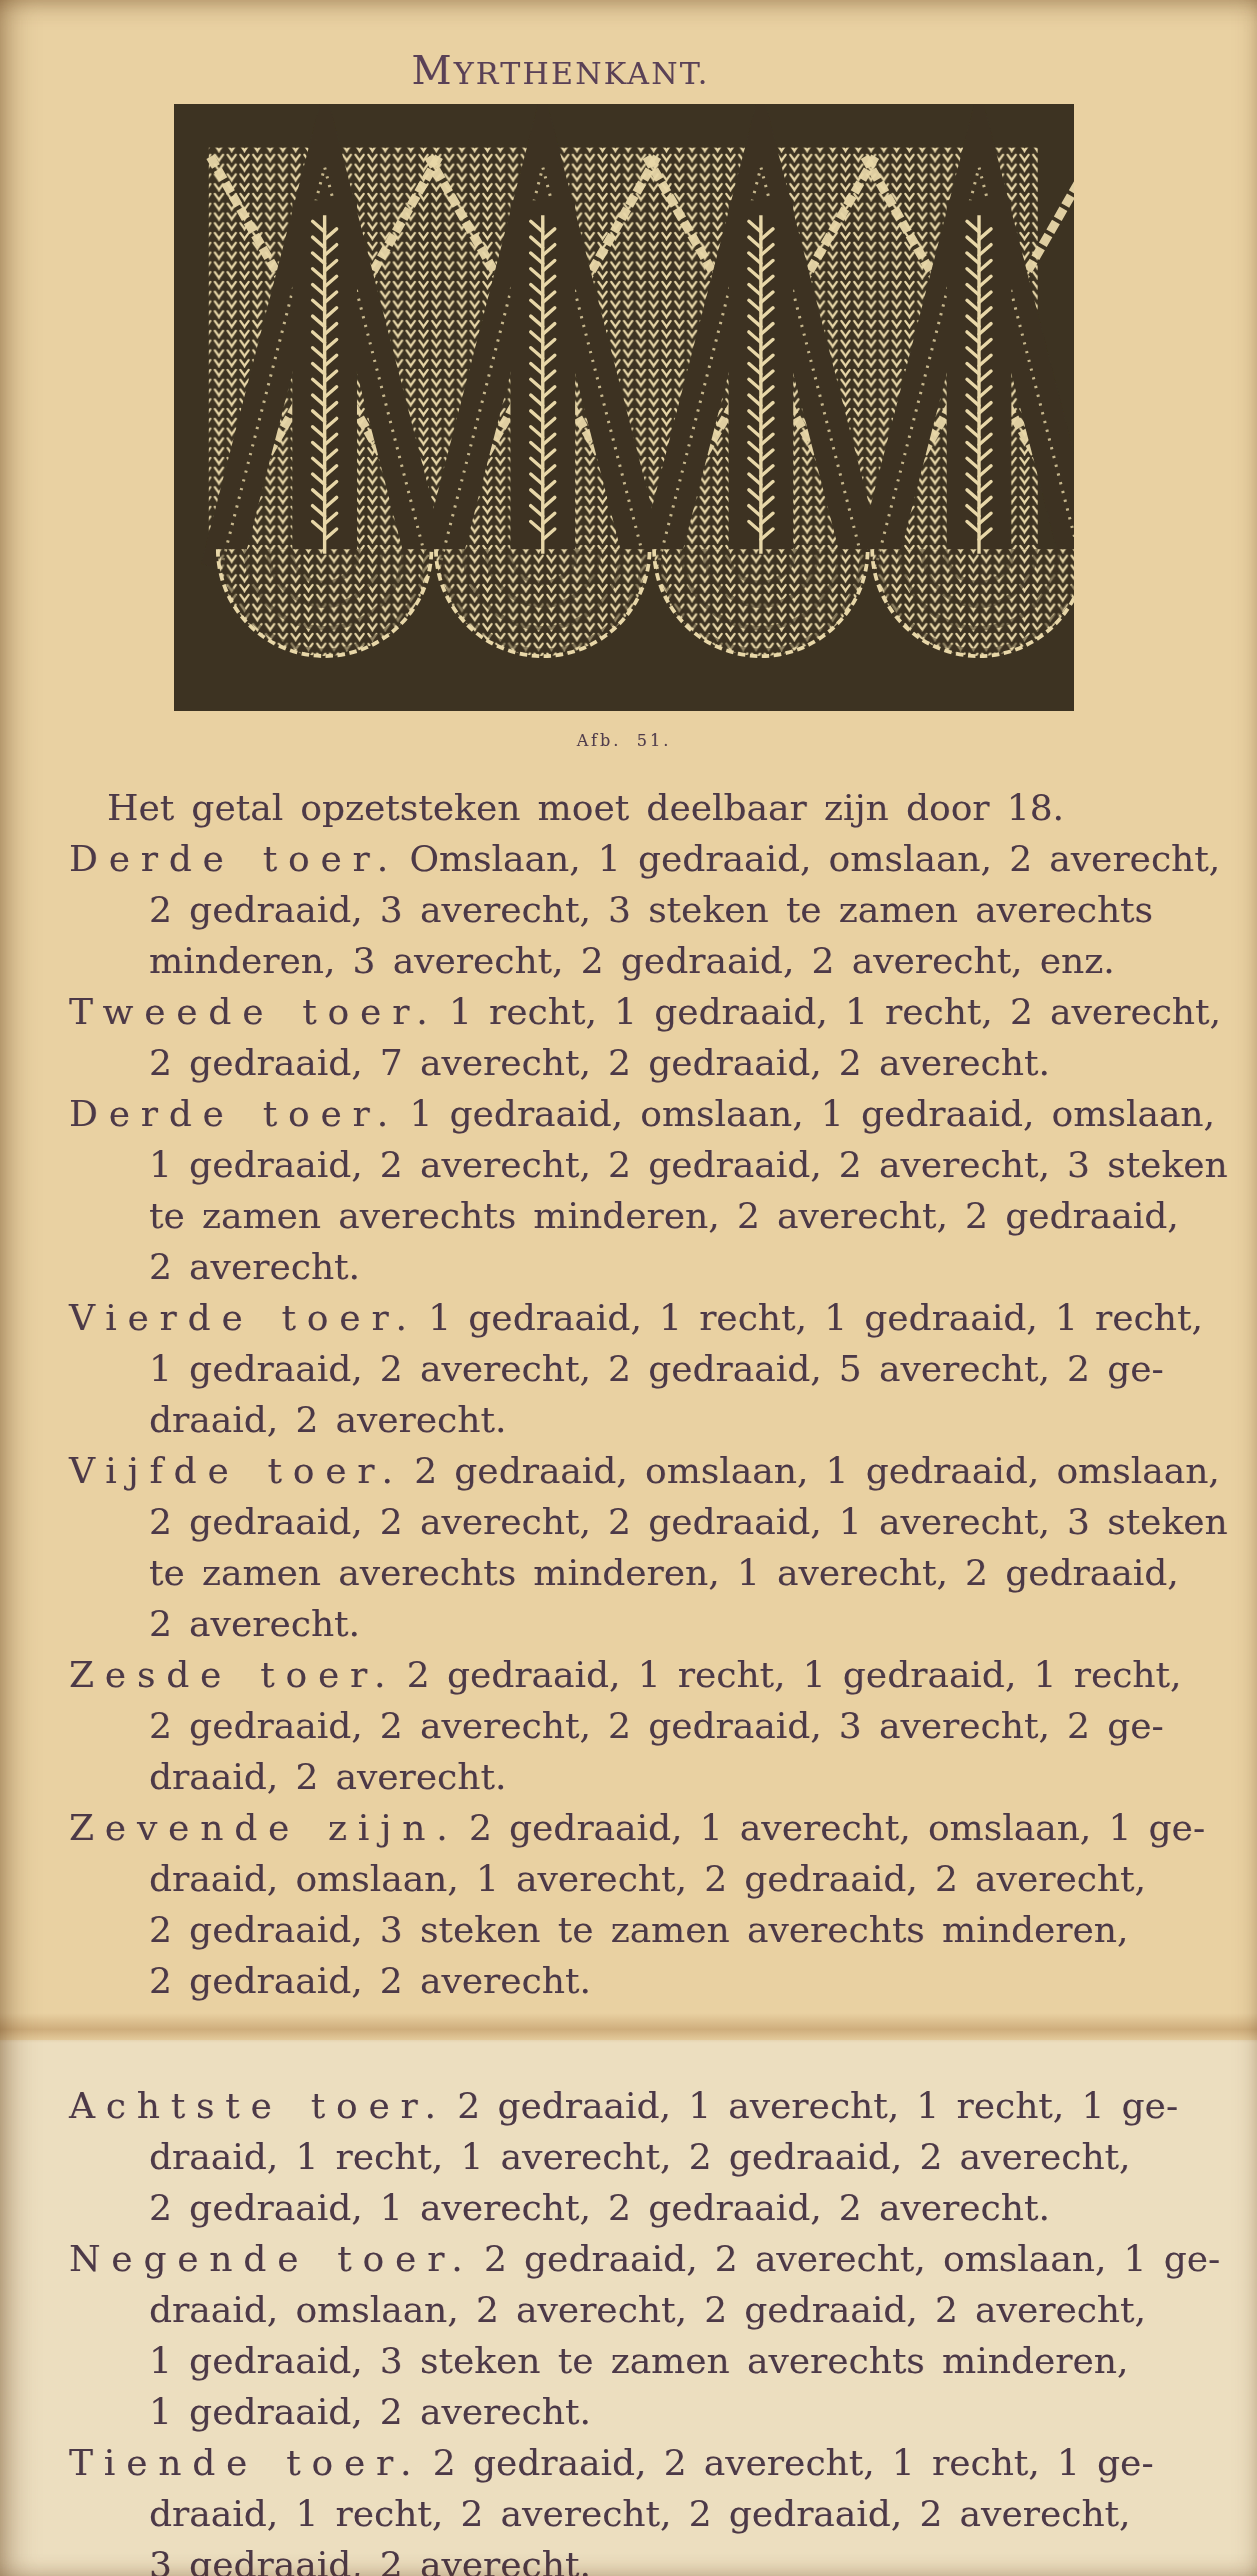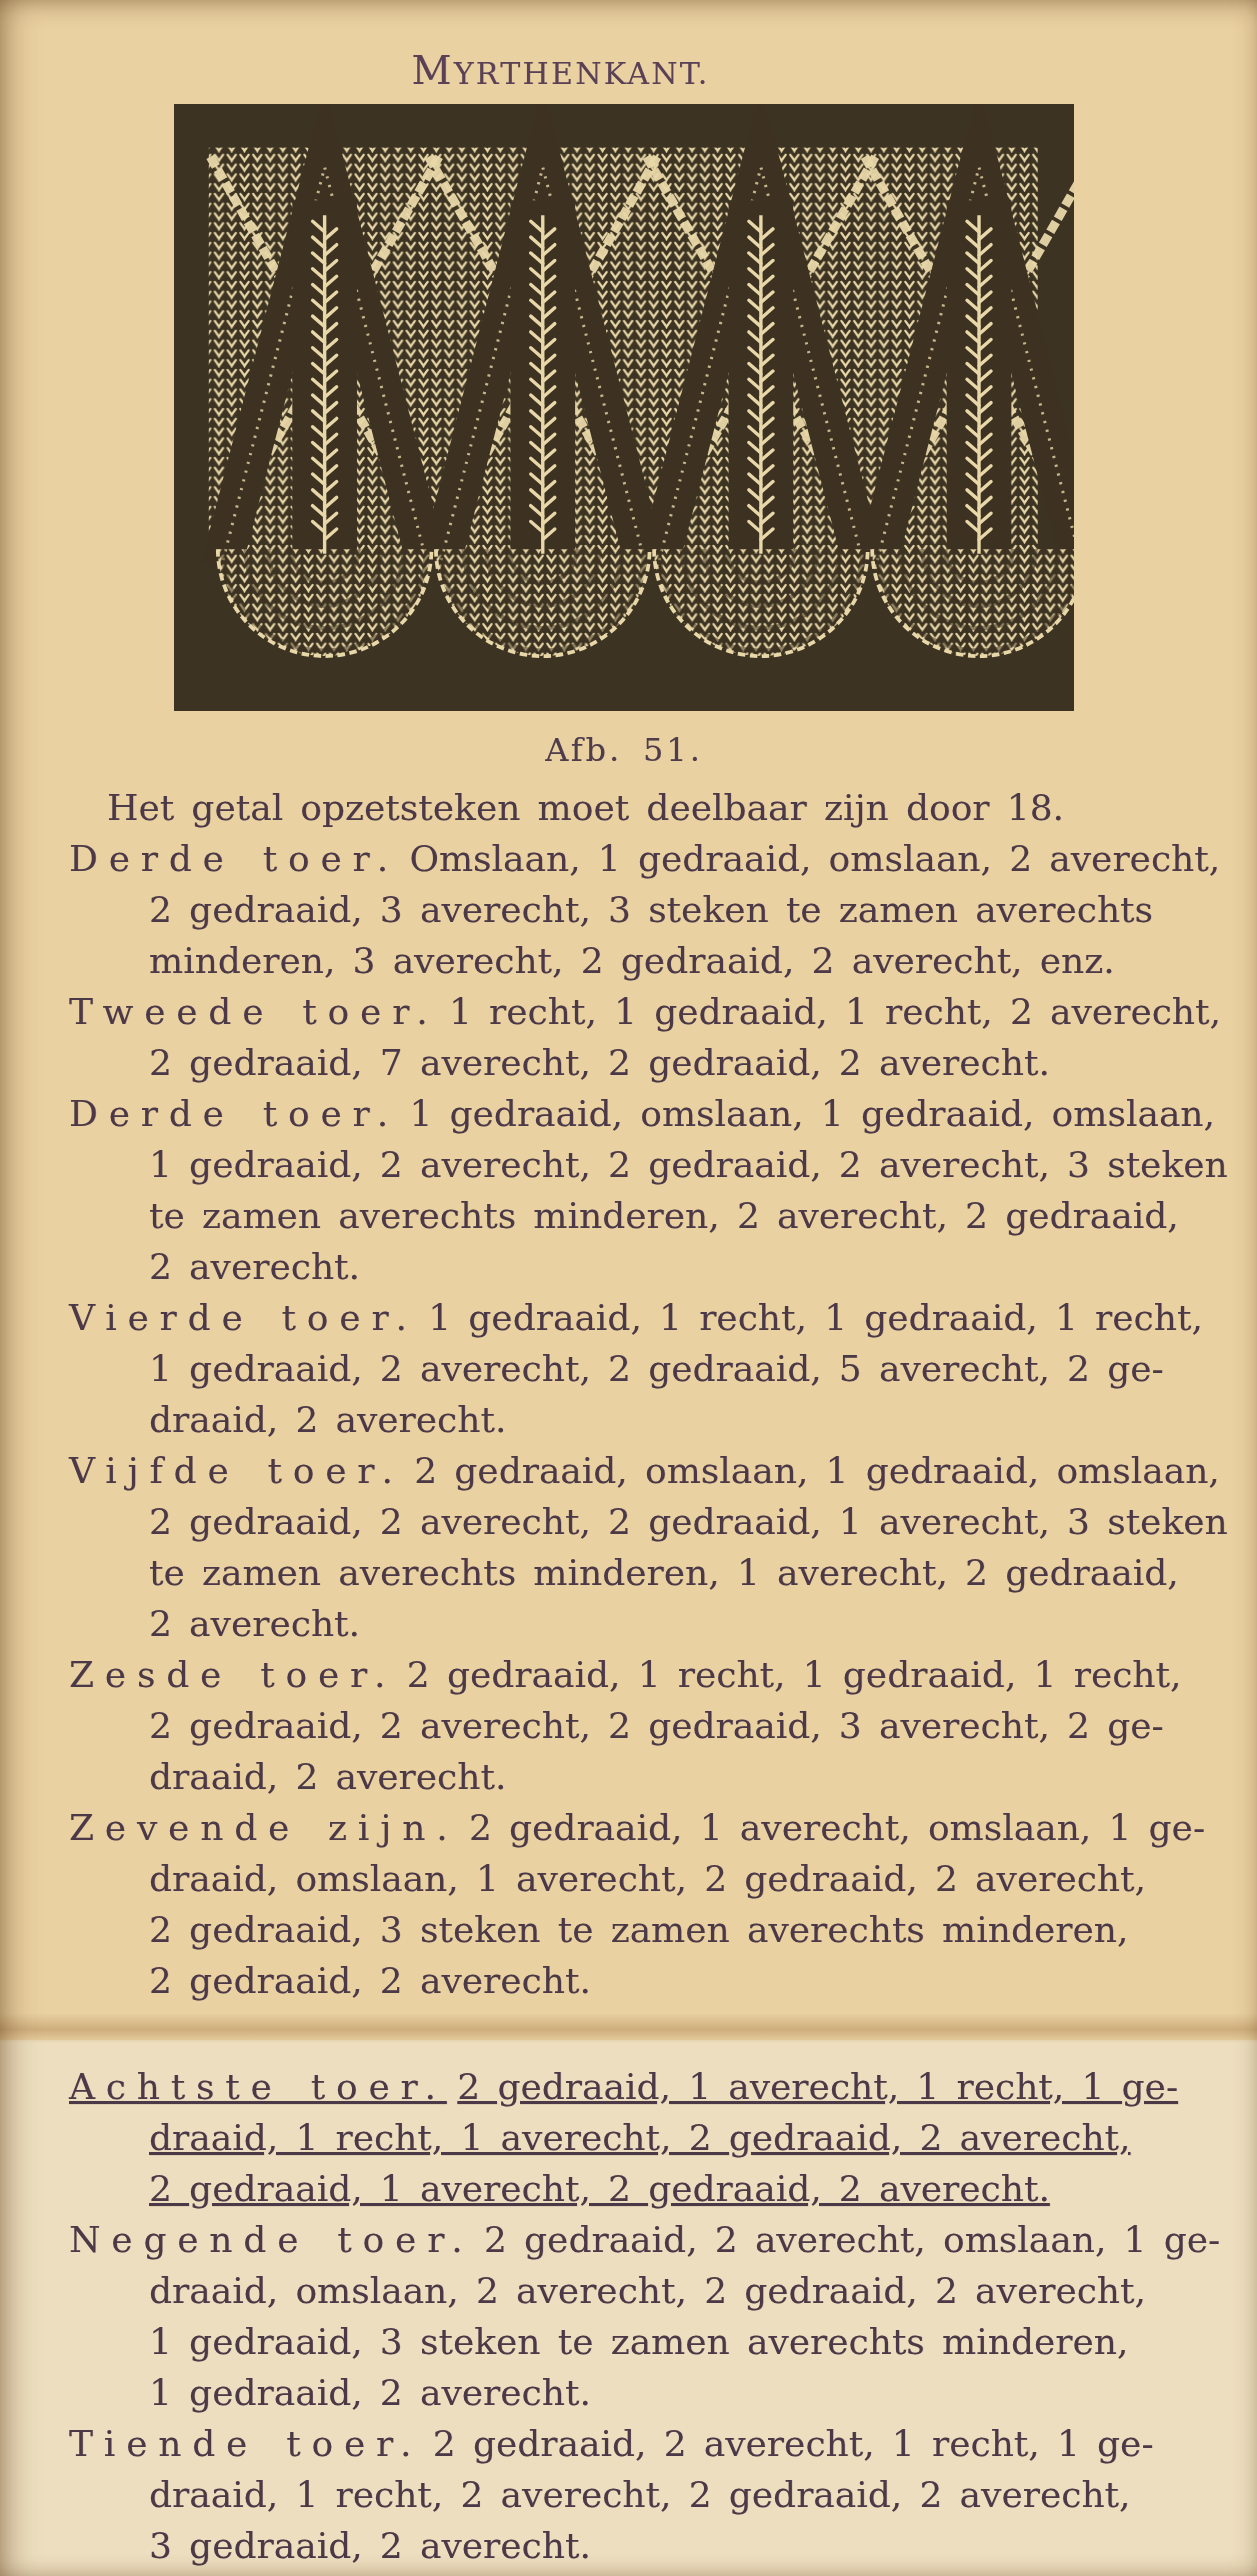--- a/index.html
+++ b/index.html
@@ -35,36 +35,36 @@
     text-shadow:0.4px 0.4px 0 rgba(90,65,86,.35);
   }
   .page-title::first-letter{font-size:39px;}
   .pattern-photo{
     position:absolute;left:174px;top:104px;width:900px;height:607px;
     background:#3d3322;
   }
   .pattern-photo svg{display:block;width:900px;height:607px;}
   .figure-caption{
     position:absolute;left:174px;top:731px;width:900px;
-    text-align:center;font-size:32px;letter-spacing:3px;word-spacing:7.5px;
+    text-align:center;font-size:16px;letter-spacing:3px;word-spacing:7.5px;
     color:#503d4c;
     text-shadow:0.4px 0.4px 0 rgba(80,61,76,.3);
   }
   .text-block{
     position:absolute;left:69px;top:782px;width:1149px;
     font-size:36px;line-height:51px;
     color:#4c3947;word-spacing:.16em;
     text-shadow:0.4px 0.4px 0 rgba(76,57,71,.25);
     z-index:2;
   }
   .intro-line{margin-left:38px;}
   .line{white-space:nowrap;}
   .cont{margin-left:80px;}
   .toer-head{letter-spacing:.30em;margin-right:10.5px;}
-  .gap-before{margin-top:55px;text-decoration:underline;}
+  .gap-before{margin-top:74px;}
 </style>
 </head>
 <body>
 
 <div class="page-lower"></div>
 <div class="scan-seam"></div>
 
 <div class="page-title">MYRTHENKANT.</div>
 
 <div class="pattern-photo">

